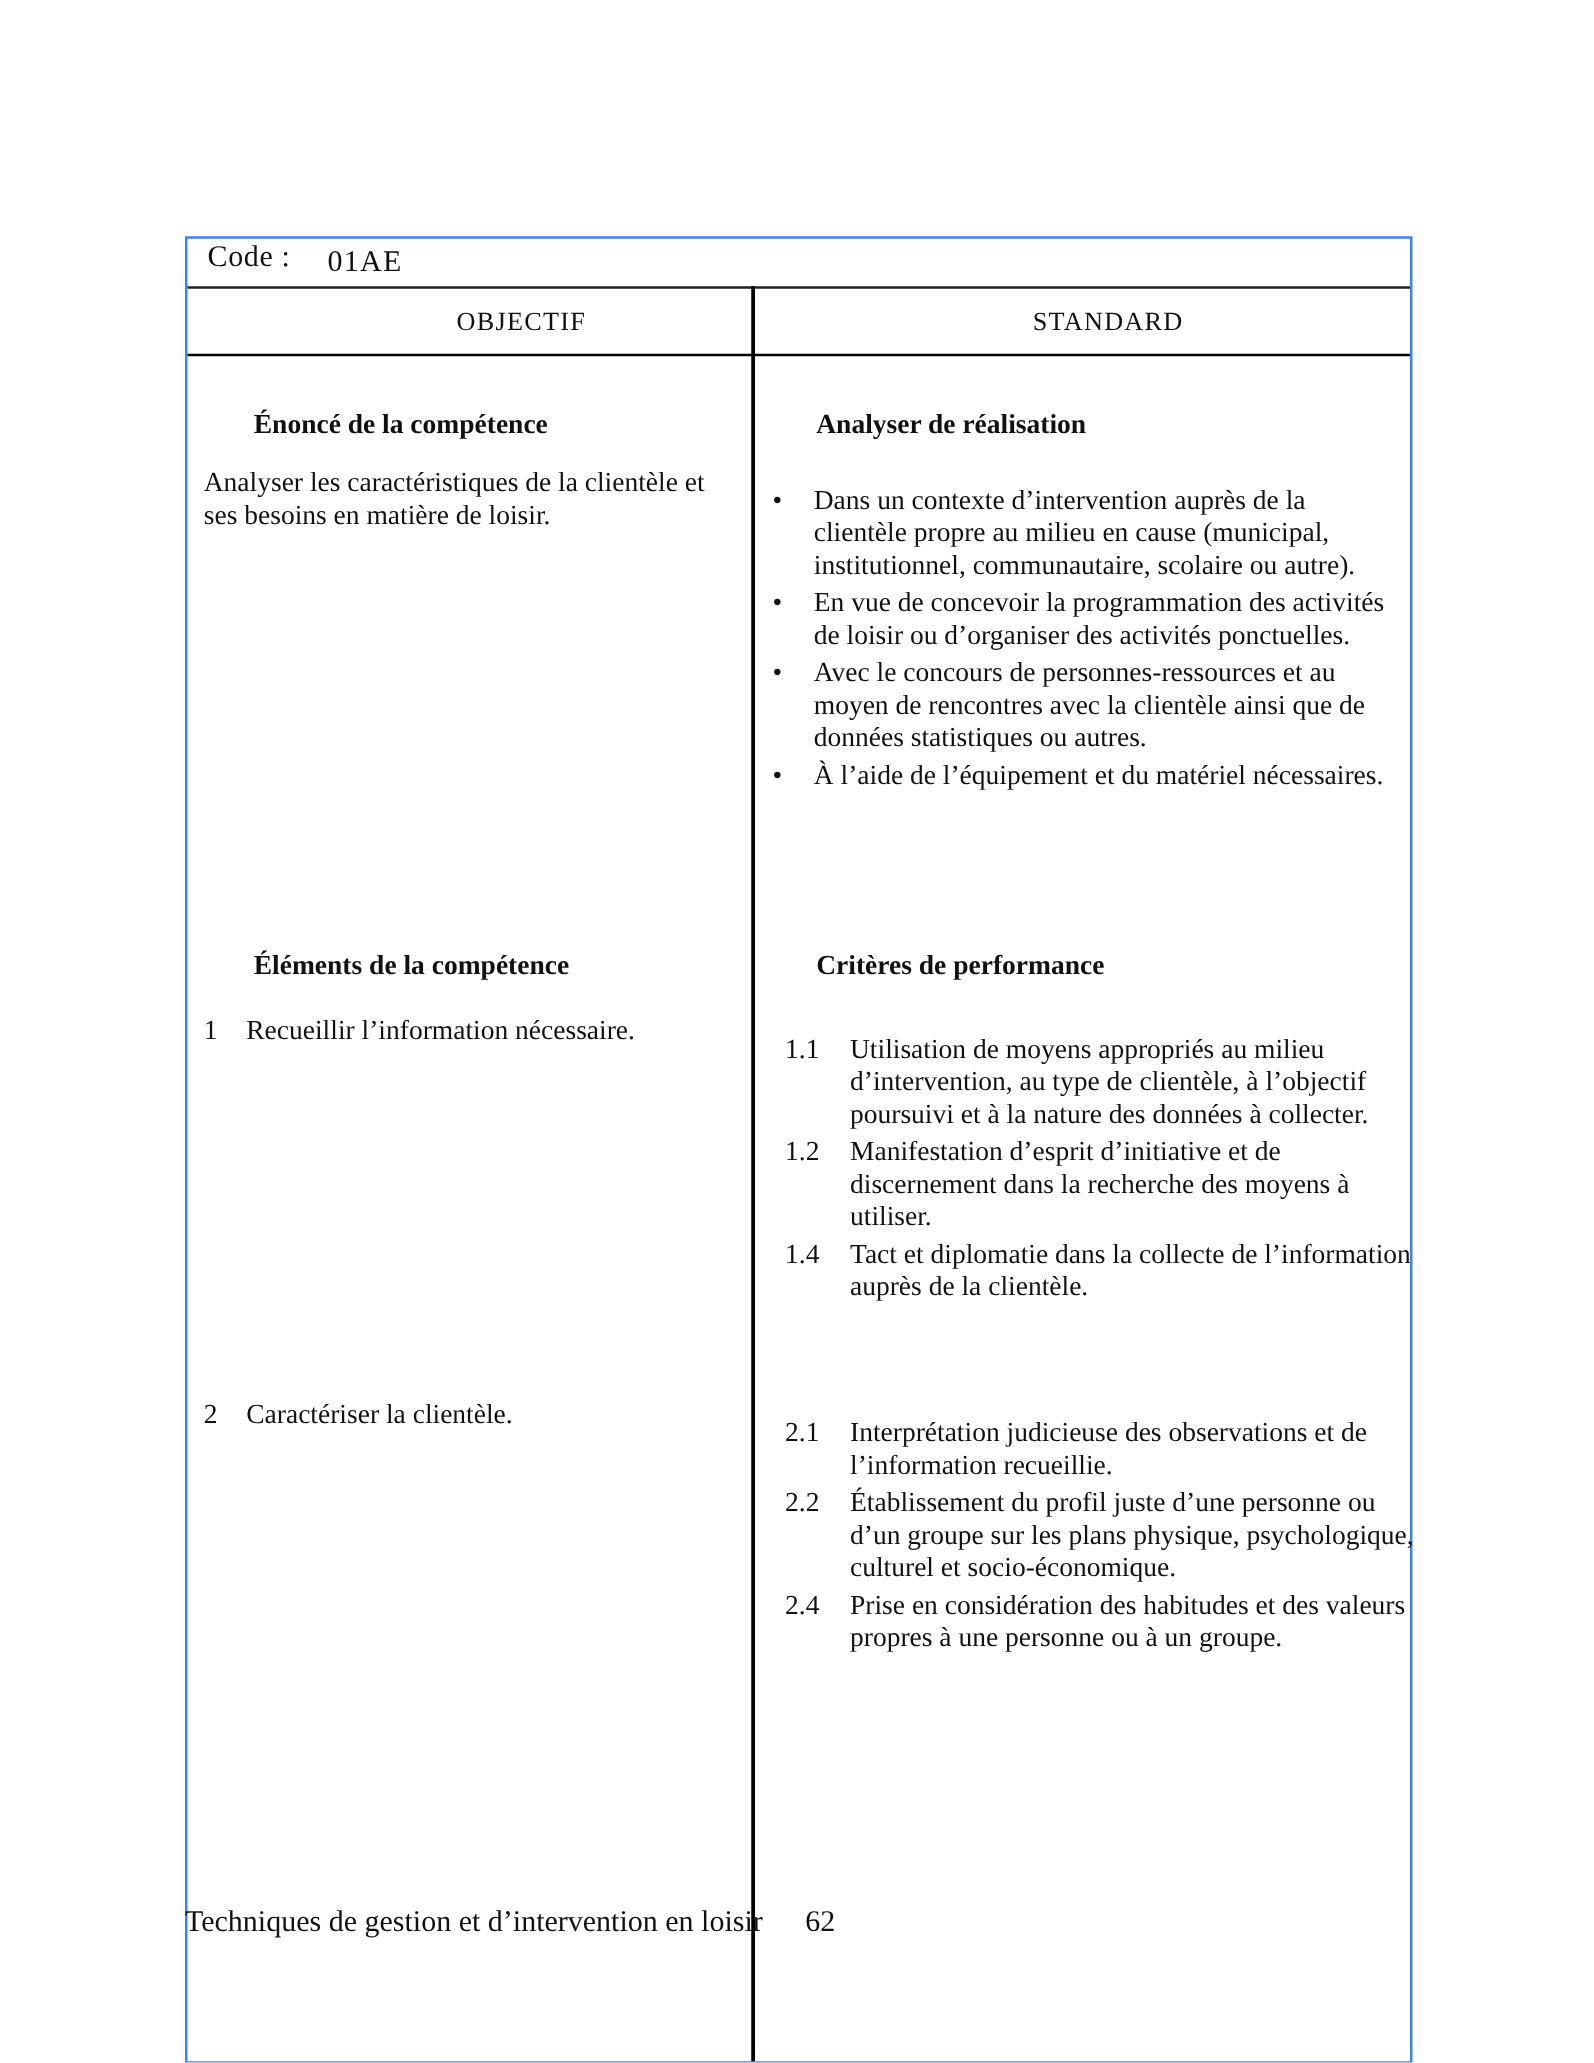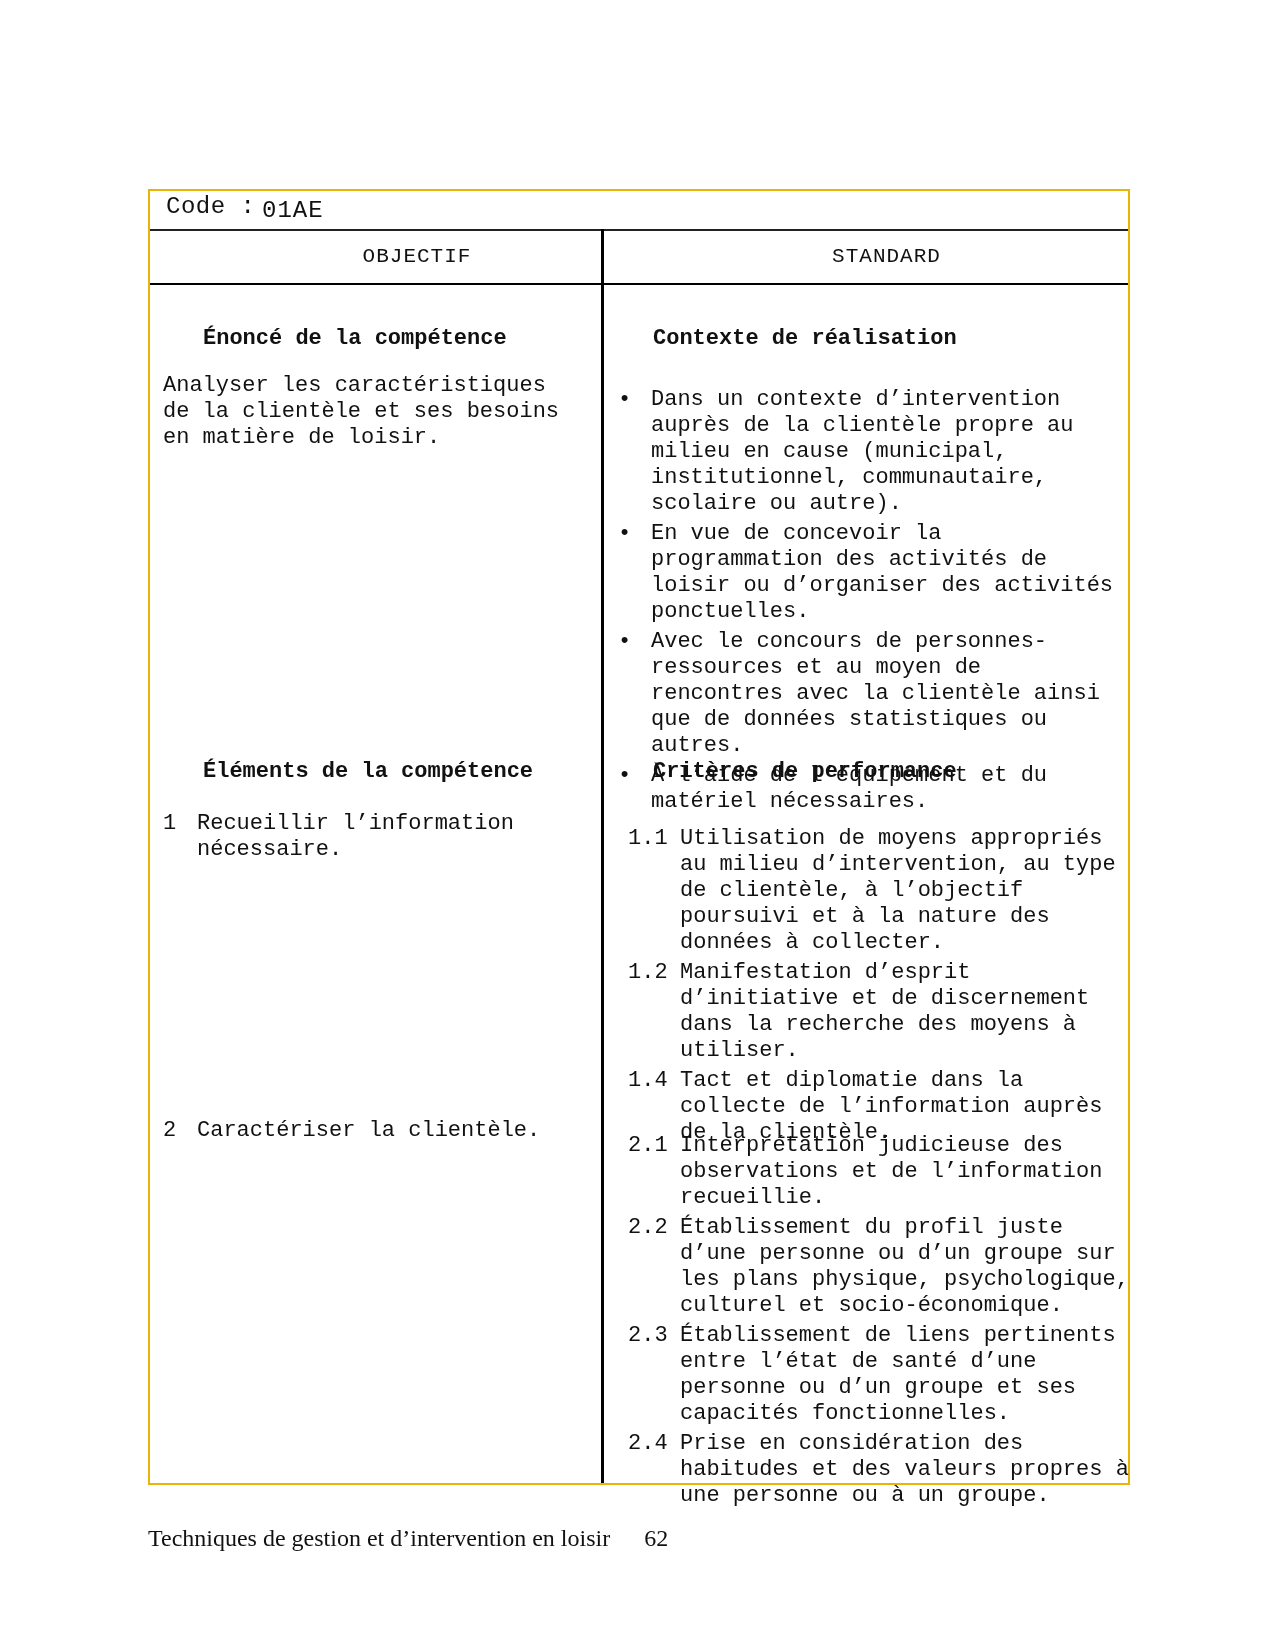--- a/index.html
+++ b/index.html
@@ -1,17 +1,17 @@
 <!DOCTYPE html>
 <html><head>
 <meta charset="utf-8">
 <style>
   html, body { margin: 0; padding: 0; background: #ffffff; }
   body { width: 1275px; height: 1650px; position: relative; font-family: "Liberation Serif", "DejaVu Serif", serif; color: #111; }
-  .table { position: absolute; left: 148px; top: 189px; width: 982px; height: 1296px; border: 2px solid #eab308; box-sizing: border-box; font-family: Liberation Mono, monospace; }
+  .table { position: absolute; left: 148px; top: 189px; width: 982px; height: 1462px; border: 2px solid #3b82f6; box-sizing: border-box; }
   .code-row { position: absolute; left: 0; top: 0; right: 0; height: 38px; border-bottom: 2px solid #222; }
   .code-label { position: absolute; left: 16px; top: 2px; font-size: 24px; letter-spacing: 0.5px; }
   .code-value { position: absolute; left: 112px; top: 6px; font-size: 24px; letter-spacing: 1px; }
   .vdivider { position: absolute; left: 451px; top: 38px; bottom: 0; width: 3px; background: #000; }
   .header-row { position: absolute; left: 0; right: 0; top: 40px; height: 52px; border-bottom: 2px solid #000; }
   .col-head { position: absolute; top: 14px; font-size: 21px; letter-spacing: 1px; text-align: center; padding-left: 41px; }
   .col-head.left { left: 0; width: 452px; }
   .col-head.right { left: 454px; right: 0; }
   .section-title { position: absolute; font-weight: bold; font-size: 22px; margin-left: 40px; }
   .para { position: absolute; font-size: 22px; line-height: 26px; }
@@ -47,37 +47,36 @@
   <div class="section-title" style="left:13px; top:568px;">Éléments de la compétence</div>
   <div class="item" style="left:13px; top:620px; width:430px;">
     <span class="num">1</span>
     <span class="txt" style="left:34px;">Recueillir l’information nécessaire.</span>
   </div>
   <div class="item" style="left:13px; top:927px; width:430px;">
     <span class="num">2</span>
     <span class="txt" style="left:34px;">Caractériser la clientèle.</span>
   </div>
 
-  <div class="section-title" style="left:463px; top:135px;">Contexte de réalisation</div>
+  <div class="section-title" style="left:463px; top:135px;">Analyser de réalisation</div>
   <ul class="bullets">
     <li><span class="dot">•</span><span>Dans un contexte d’intervention auprès de la clientèle propre au milieu en cause (municipal, institutionnel, communautaire, scolaire ou autre).</span></li>
     <li><span class="dot">•</span><span>En vue de concevoir la programmation des activités de loisir ou d’organiser des activités ponctuelles.</span></li>
     <li><span class="dot">•</span><span>Avec le concours de personnes-ressources et au moyen de rencontres avec la clientèle ainsi que de données statistiques ou autres.</span></li>
     <li><span class="dot">•</span><span>À l’aide de l’équipement et du matériel nécessaires.</span></li>
   </ul>
 
   <div class="section-title" style="left:463px; top:568px;">Critères de performance</div>
   <ul class="criteria" style="top:620px;">
     <li><span class="num">1.1</span><span>Utilisation de moyens appropriés au milieu d’intervention, au type de clientèle, à l’objectif poursuivi et à la nature des données à collecter.</span></li>
     <li><span class="num">1.2</span><span>Manifestation d’esprit d’initiative et de discernement dans la recherche des moyens à utiliser.</span></li>
     <li><span class="num">1.4</span><span>Tact et diplomatie dans la collecte de l’information auprès de la clientèle.</span></li>
   </ul>
   <ul class="criteria" style="top:927px;">
     <li><span class="num">2.1</span><span>Interprétation judicieuse des observations et de l’information recueillie.</span></li>
     <li><span class="num">2.2</span><span>Établissement du profil juste d’une personne ou d’un groupe sur les plans physique, psychologique, culturel et socio-économique.</span></li>
-    <li><span class="num">2.3</span><span>Établissement de liens pertinents entre l’état de santé d’une personne ou d’un groupe et ses capacités fonctionnelles.</span></li>
     <li><span class="num">2.4</span><span>Prise en considération des habitudes et des valeurs propres à une personne ou à un groupe.</span></li>
   </ul>
 </div>
 
 <div class="footer">
   <span>Techniques de gestion et d’intervention en loisir</span><span class="page">62</span>
 </div>
 
 </body></html>

